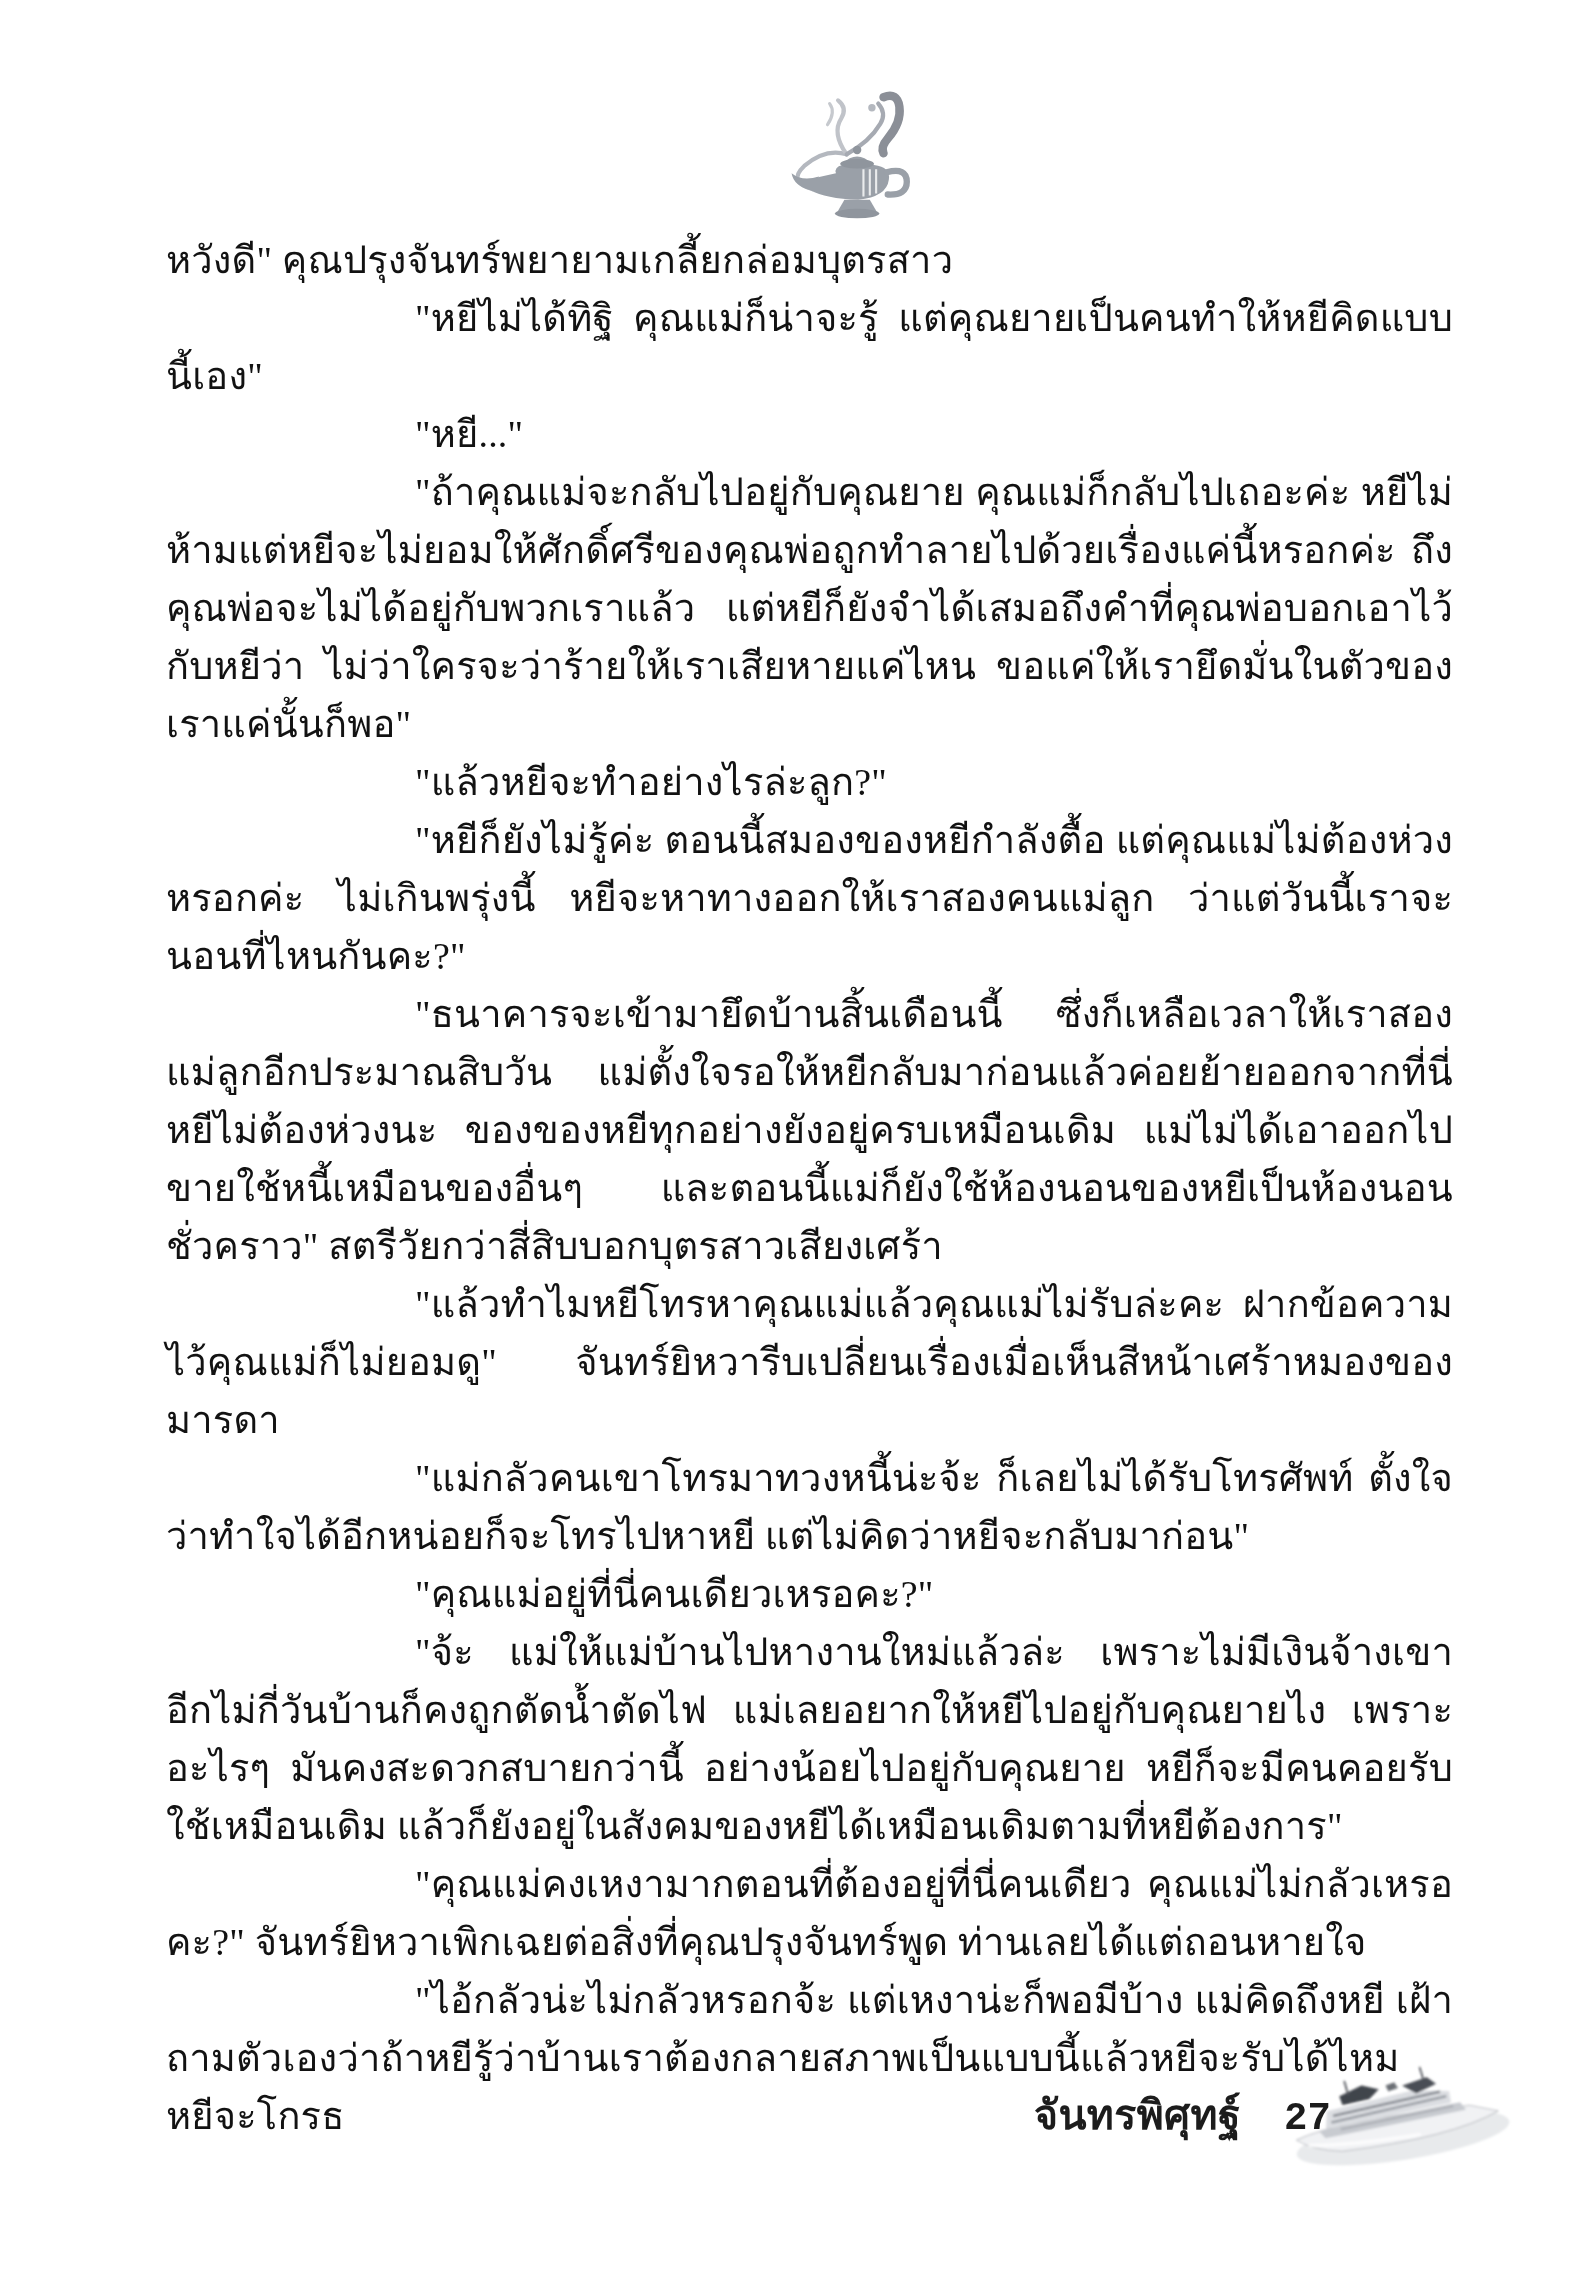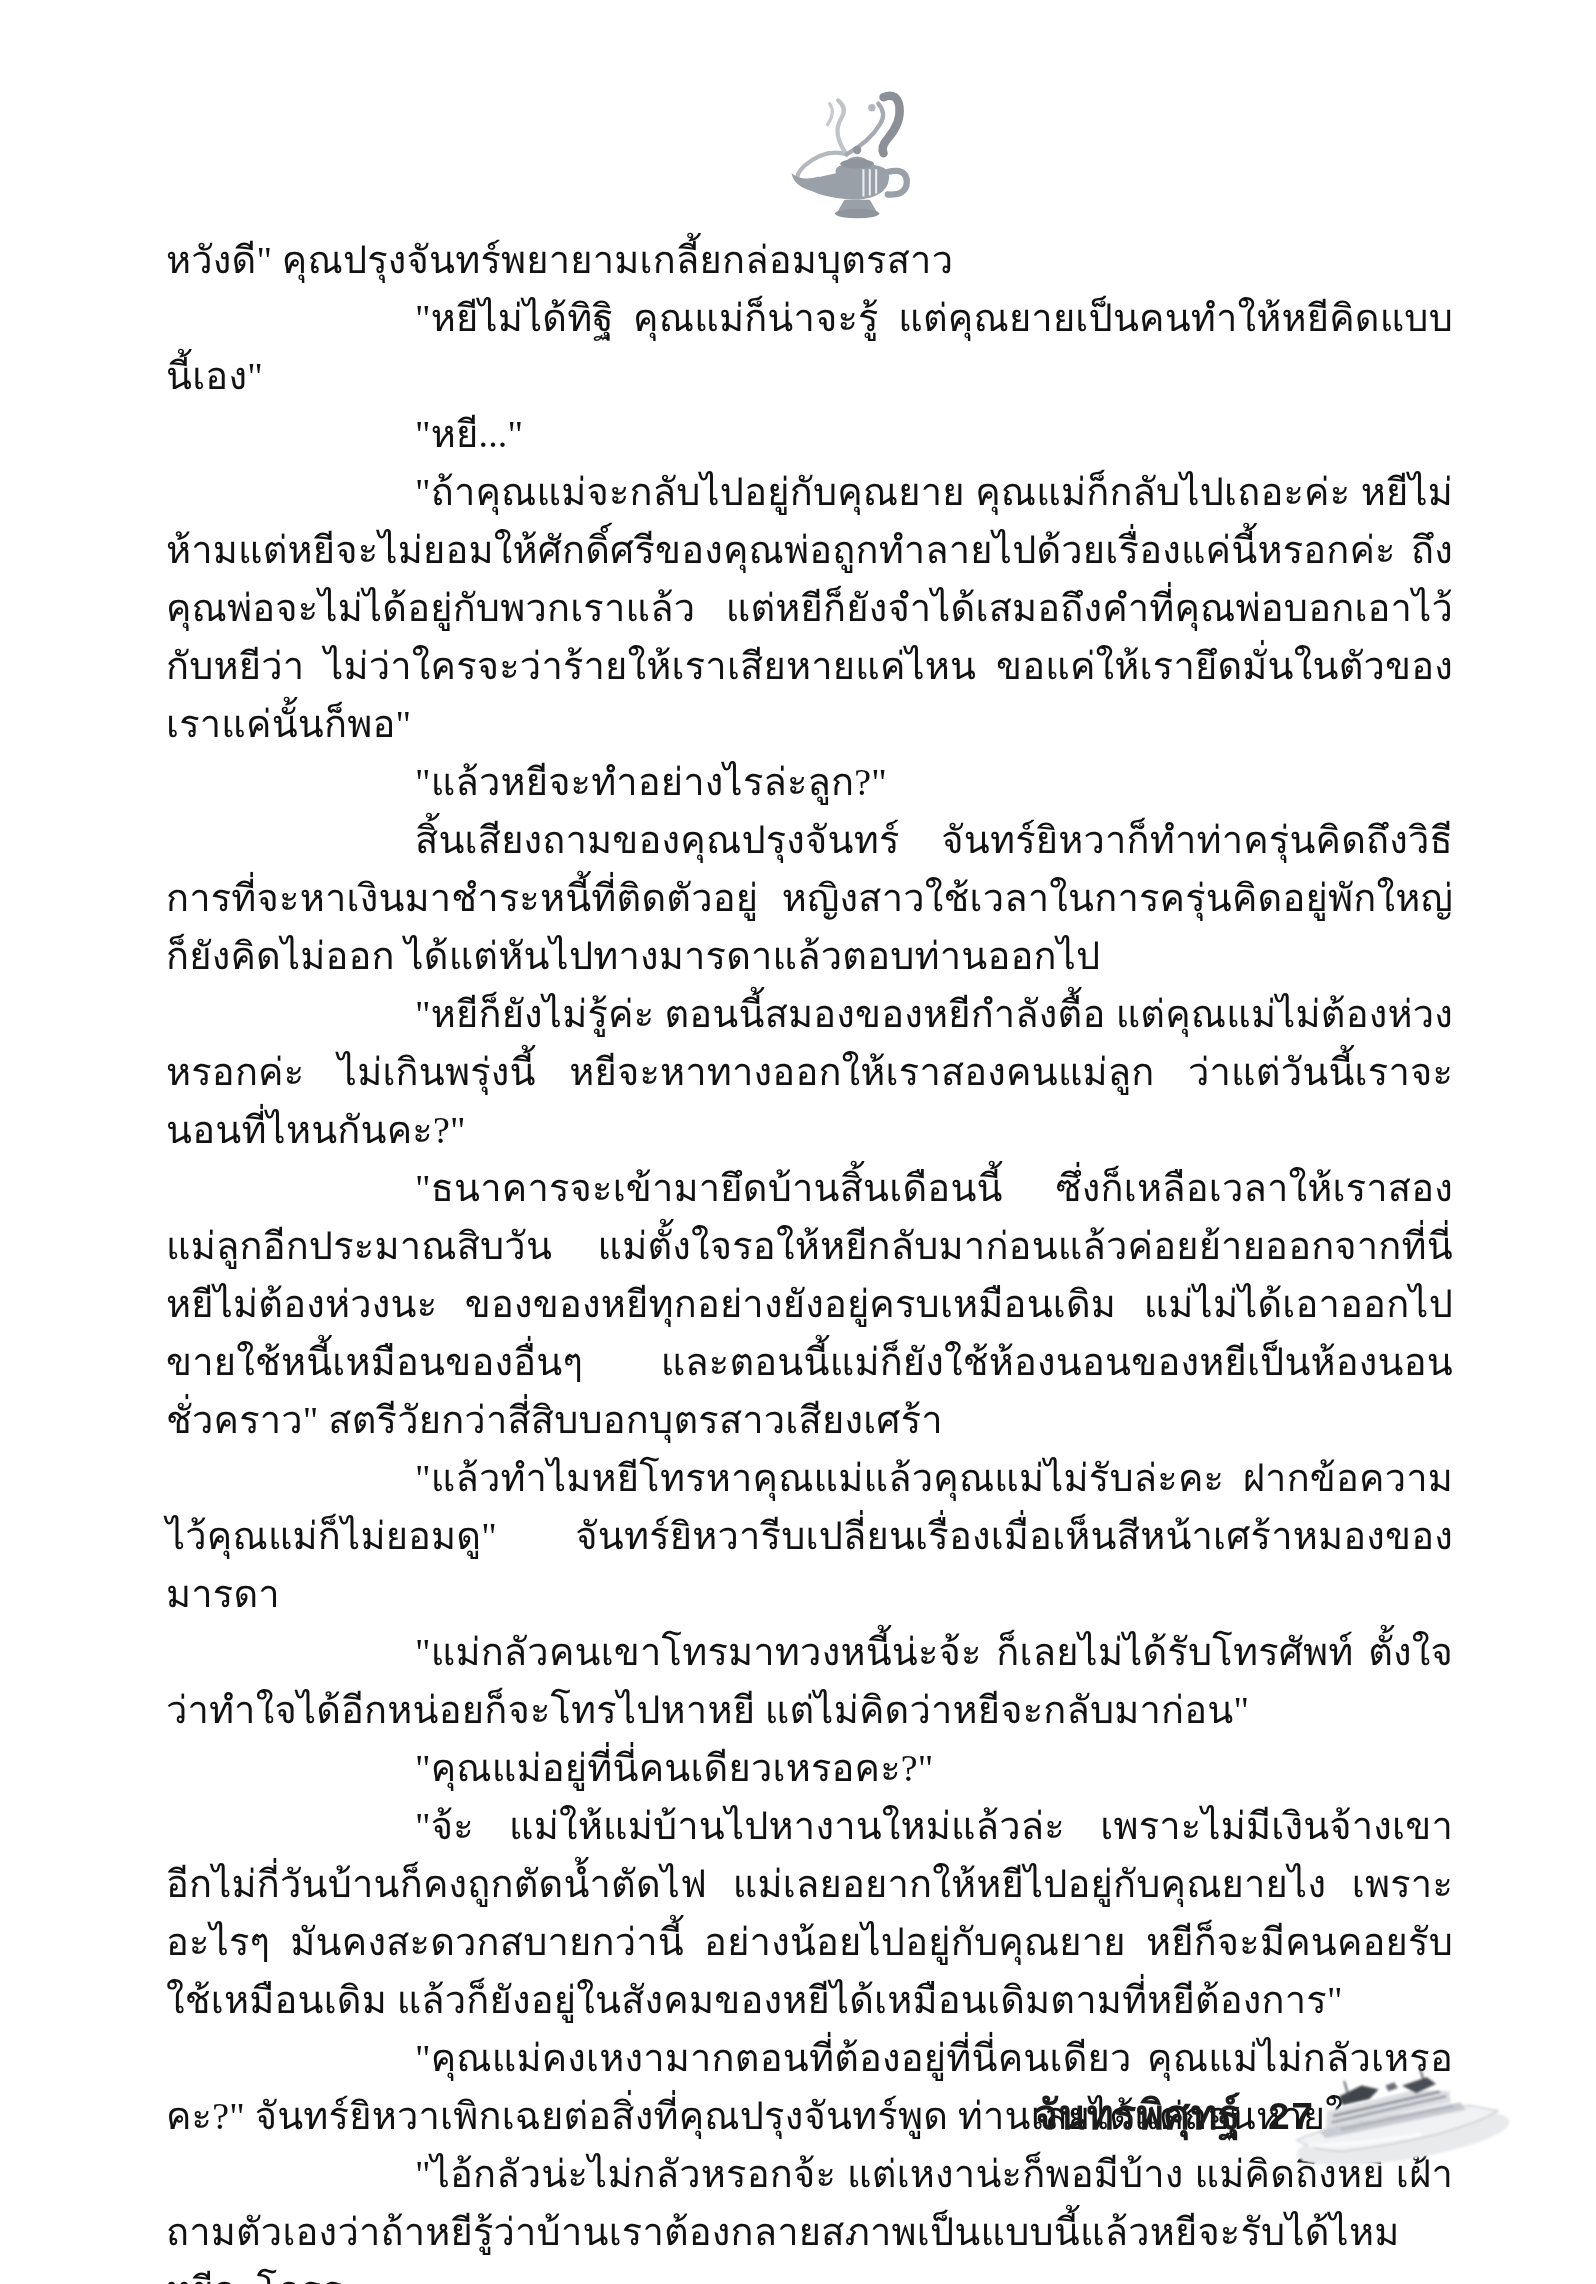--- a/index.html
+++ b/index.html
@@ -28,21 +28,21 @@
   .text-block p {
     margin:0;
     text-indent:249px;
   }
   .text-block p.continued { text-indent:0; }
   .footer {
     position:absolute;
     left:1034px; top:2082px;
     display:flex;
     align-items:baseline;
-    gap:26px;
+    gap:43px;
     font-family:"Liberation Sans", sans-serif;
     color:#1c1c1c;
   }
   .footer .book-title {
     font-size:41px;
     font-weight:bold;
     letter-spacing:0.4px;
   }
   .footer .page-number {
     font-size:39px;
@@ -87,21 +87,20 @@
       <ellipse cx="72" cy="118" rx="21" ry="4.5" fill="#8f959d"></ellipse>
     </svg>
   </div>
 
   <div class="text-block">
     <p class="continued">หวังดี" คุณปรุงจันทร์พยายามเกลี้ยกล่อมบุตรสาว</p>
     <p>"หยีไม่ได้ทิฐิ คุณแม่ก็น่าจะรู้ แต่คุณยายเป็นคนทำให้หยีคิดแบบนี้เอง"</p>
     <p>"หยี..."</p>
     <p>"ถ้าคุณแม่จะกลับไปอยู่กับคุณยาย คุณแม่ก็กลับไปเถอะค่ะ หยีไม่ห้ามแต่หยีจะไม่ยอมให้ศักดิ์ศรีของคุณพ่อถูกทำลายไปด้วยเรื่องแค่นี้หรอกค่ะ ถึงคุณพ่อจะไม่ได้อยู่กับพวกเราแล้ว แต่หยีก็ยังจำได้เสมอถึงคำที่คุณพ่อบอกเอาไว้กับหยีว่า ไม่ว่าใครจะว่าร้ายให้เราเสียหายแค่ไหน ขอแค่ให้เรายึดมั่นในตัวของเราแค่นั้นก็พอ"</p>
     <p>"แล้วหยีจะทำอย่างไรล่ะลูก?"</p>
-    <p>สิ้นเสียงถามของคุณปรุงจันทร์ จันทร์ยิหวาก็ทำท่าครุ่นคิดถึงวิธีการที่จะหาเงินมาชำระหนี้ที่ติดตัวอยู่ หญิงสาวใช้เวลาในการครุ่นคิดอยู่พักใหญ่ก็ยังคิดไม่ออก ได้แต่หันไปทางมารดาแล้วตอบท่านออกไป</p>
     <p>"หยีก็ยังไม่รู้ค่ะ ตอนนี้สมองของหยีกำลังตื้อ แต่คุณแม่ไม่ต้องห่วงหรอกค่ะ ไม่เกินพรุ่งนี้ หยีจะหาทางออกให้เราสองคนแม่ลูก ว่าแต่วันนี้เราจะนอนที่ไหนกันคะ?"</p>
     <p>"ธนาคารจะเข้ามายึดบ้านสิ้นเดือนนี้ ซึ่งก็เหลือเวลาให้เราสองแม่ลูกอีกประมาณสิบวัน แม่ตั้งใจรอให้หยีกลับมาก่อนแล้วค่อยย้ายออกจากที่นี่ หยีไม่ต้องห่วงนะ ของของหยีทุกอย่างยังอยู่ครบเหมือนเดิม แม่ไม่ได้เอาออกไปขายใช้หนี้เหมือนของอื่นๆ และตอนนี้แม่ก็ยังใช้ห้องนอนของหยีเป็นห้องนอนชั่วคราว" สตรีวัยกว่าสี่สิบบอกบุตรสาวเสียงเศร้า</p>
     <p>"แล้วทำไมหยีโทรหาคุณแม่แล้วคุณแม่ไม่รับล่ะคะ ฝากข้อความไว้คุณแม่ก็ไม่ยอมดู" จันทร์ยิหวารีบเปลี่ยนเรื่องเมื่อเห็นสีหน้าเศร้าหมองของมารดา</p>
     <p>"แม่กลัวคนเขาโทรมาทวงหนี้น่ะจ้ะ ก็เลยไม่ได้รับโทรศัพท์ ตั้งใจว่าทำใจได้อีกหน่อยก็จะโทรไปหาหยี แต่ไม่คิดว่าหยีจะกลับมาก่อน"</p>
     <p>"คุณแม่อยู่ที่นี่คนเดียวเหรอคะ?"</p>
     <p>"จ้ะ แม่ให้แม่บ้านไปหางานใหม่แล้วล่ะ เพราะไม่มีเงินจ้างเขา อีกไม่กี่วันบ้านก็คงถูกตัดน้ำตัดไฟ แม่เลยอยากให้หยีไปอยู่กับคุณยายไง เพราะอะไรๆ มันคงสะดวกสบายกว่านี้ อย่างน้อยไปอยู่กับคุณยาย หยีก็จะมีคนคอยรับใช้เหมือนเดิม แล้วก็ยังอยู่ในสังคมของหยีได้เหมือนเดิมตามที่หยีต้องการ"</p>
     <p>"คุณแม่คงเหงามากตอนที่ต้องอยู่ที่นี่คนเดียว คุณแม่ไม่กลัวเหรอคะ?" จันทร์ยิหวาเพิกเฉยต่อสิ่งที่คุณปรุงจันทร์พูด ท่านเลยได้แต่ถอนหายใจ</p>
     <p>"ไอ้กลัวน่ะไม่กลัวหรอกจ้ะ แต่เหงาน่ะก็พอมีบ้าง แม่คิดถึงหยี เฝ้าถามตัวเองว่าถ้าหยีรู้ว่าบ้านเราต้องกลายสภาพเป็นแบบนี้แล้วหยีจะรับได้ไหม หยีจะโกรธ</p>
   </div>
 

